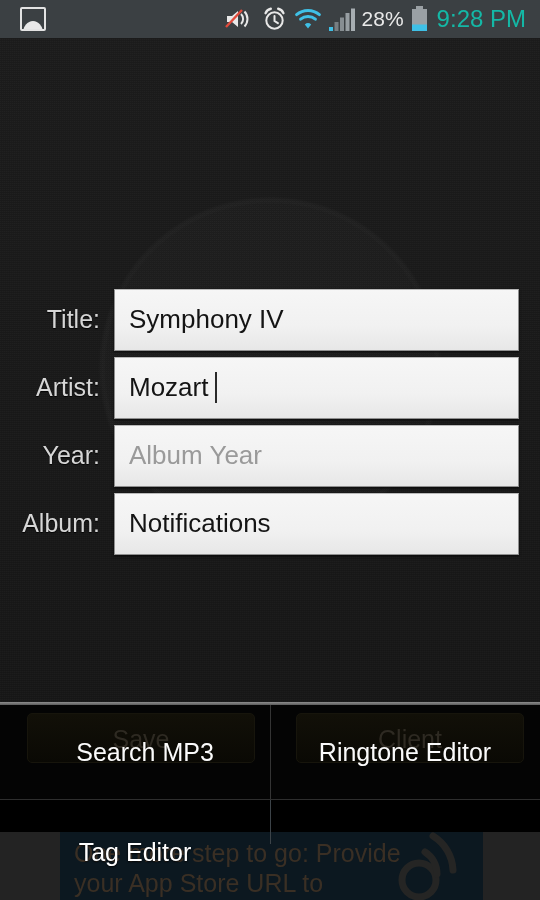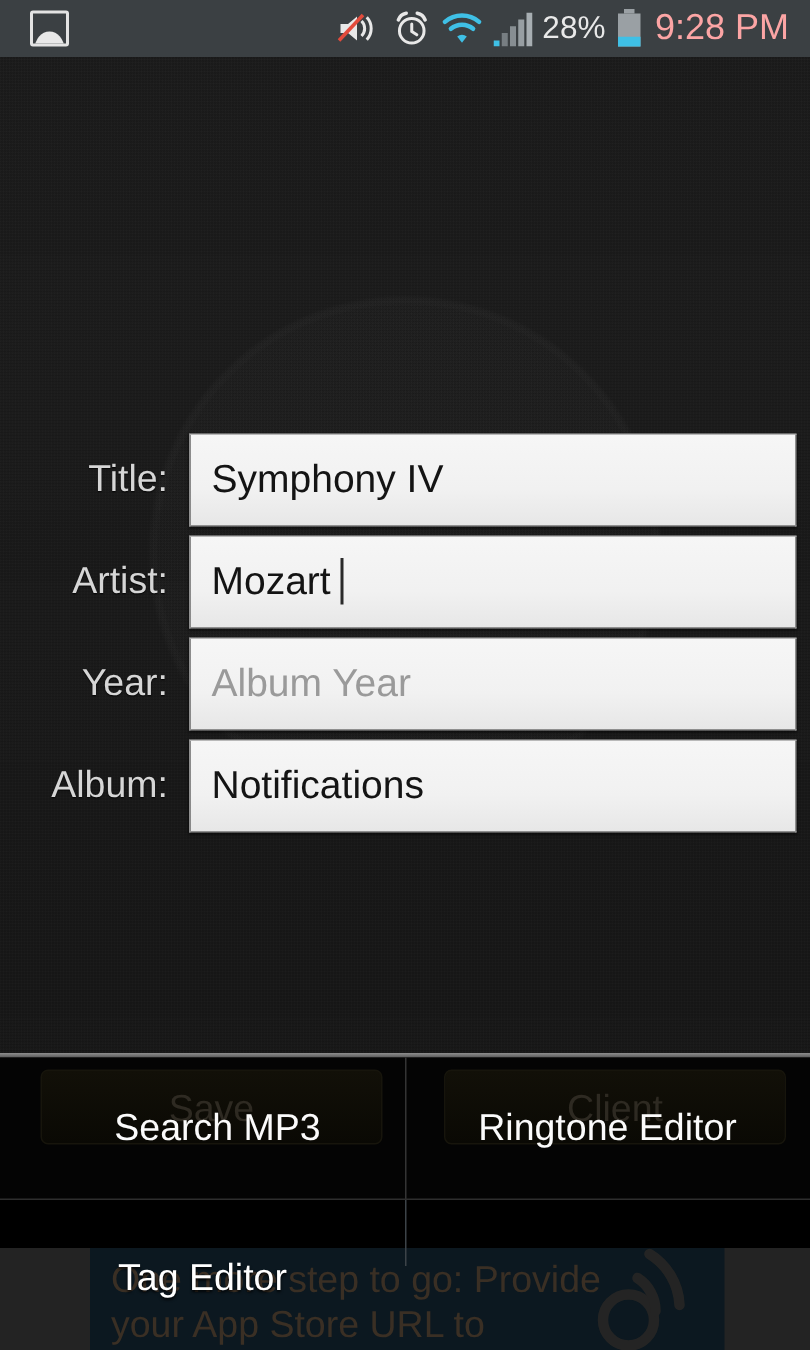--- a/index.html
+++ b/index.html
@@ -55,21 +55,21 @@
 
   .alarm-icon svg, .wifi-icon svg, .signal-icon svg, .batt-icon svg { display: block; }
 
   .sb-pct {
     color: #e9e9e9;
     font-size: 21px;
     letter-spacing: 0px;
     font-family: "Liberation Sans", sans-serif;
   }
   .sb-time {
-    color: #fca5a5;
+    color: #14b8a6;
     font-size: 24px;
     padding-right: 6px;
     padding-left: 2px;
     white-space: nowrap;
   }
 
   
   #app-body {
     position: absolute;
     top: 38px; left: 0;
@@ -137,21 +137,20 @@
     margin-bottom: 1px;
   }
   .field-label {
     width: 114px;
     text-align: right;
     padding-right: 14px;
     color: #d6d6d6;
     font-size: 25px;
     font-family: "Liberation Sans", sans-serif;
     text-shadow: 0 1px 1px rgba(0,0,0,0.9);
-    margin-left: 12px;
   }
   .field-box {
     position: relative;
     width: 405px;
     height: 62px;
     background: linear-gradient(180deg, #f6f6f6 0%, #f1f1f1 60%, #e7e7e7 100%);
     border: 1px solid #8f8f8f;
     border-top-color: #b9b9b9;
     display: flex;
     align-items: center;

